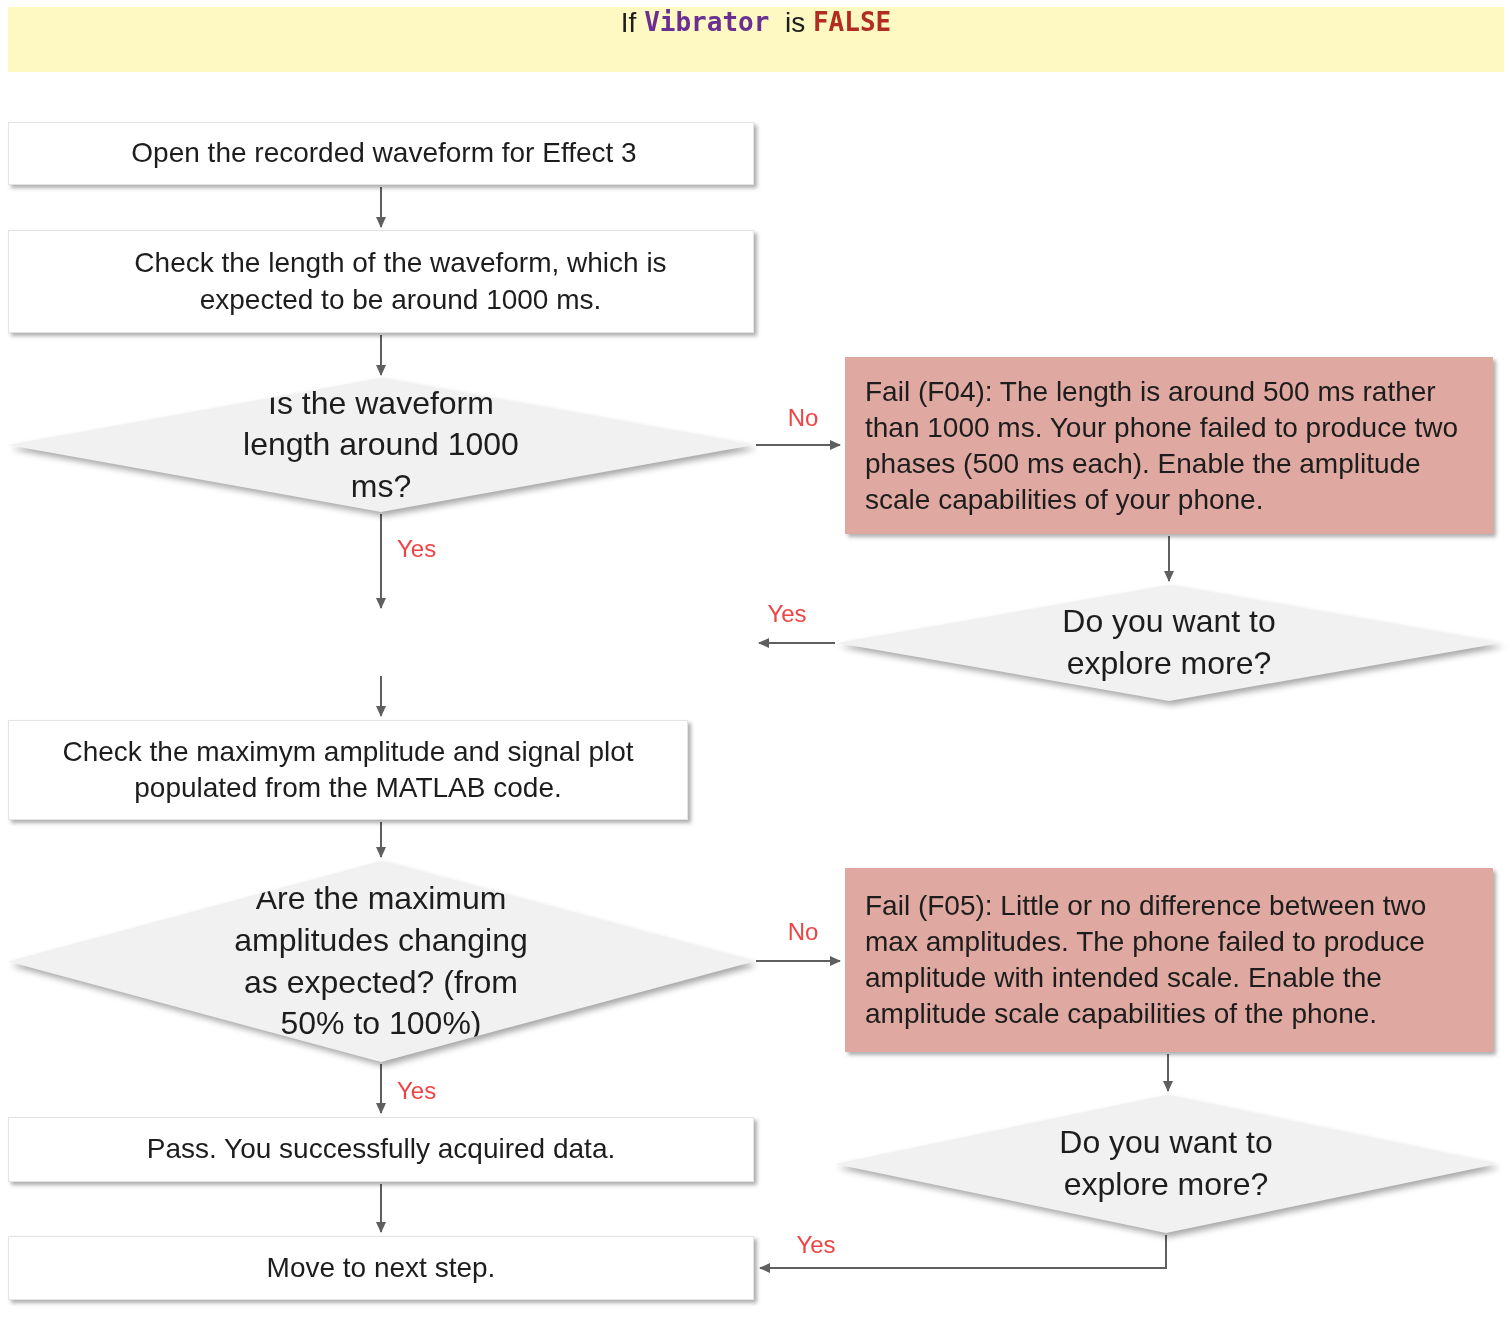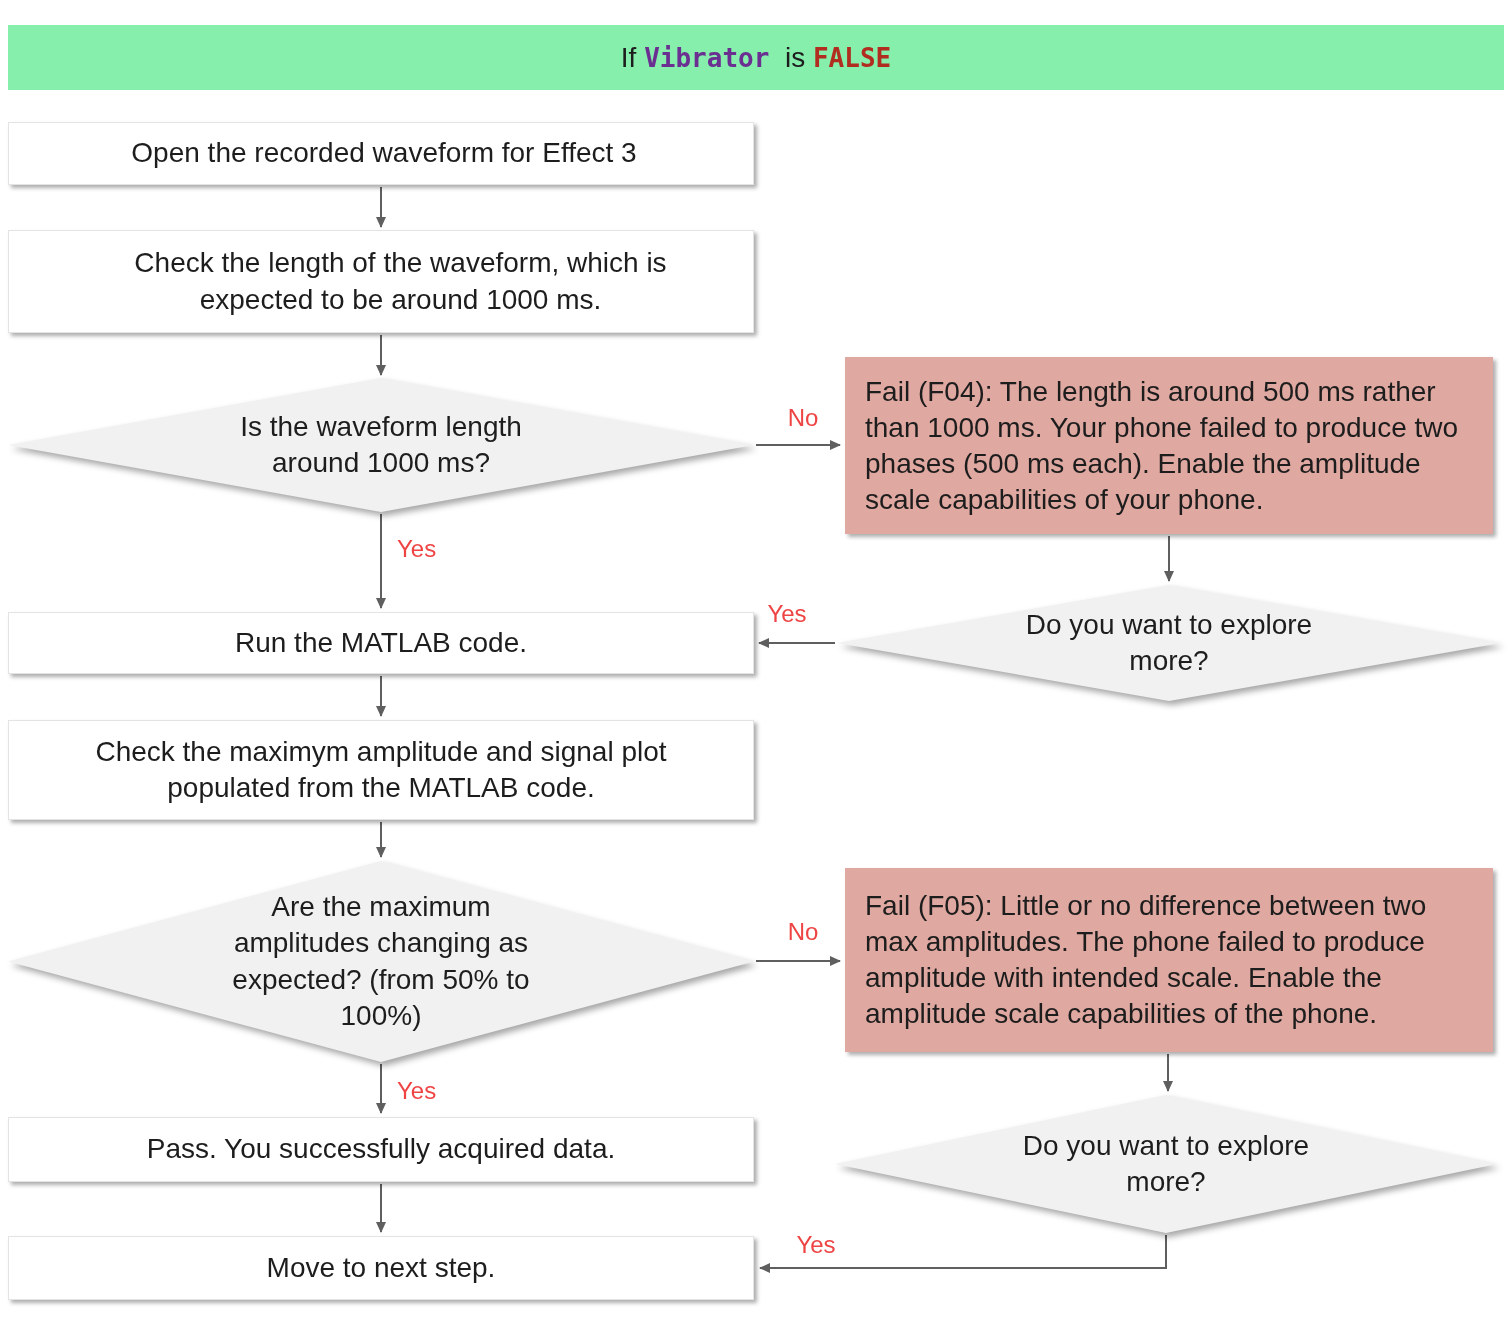--- a/index.html
+++ b/index.html
@@ -4,22 +4,22 @@
 <style>
   html,body { margin:0; padding:0; background:#ffffff; }
   .canvas {
     position:relative; width:1512px; height:1320px; overflow:hidden;
     background:#ffffff; color:#1d1d1d;
     font-family:"Liberation Sans", sans-serif;
   }
 
   
   .banner {
-    position:absolute; left:8px; top:25px; width:1496px; height:65px;
-    background:#86efac; display:flex; align-items:center; justify-content:center;
+    position:absolute; left:8px; top:7px; width:1496px; height:65px;
+    background:#fef9c3; display:flex; align-items:flex-start; justify-content:center;
     font-size:28px;
   }
   .banner span { white-space:pre; }
   .code { font-family:"DejaVu Sans Mono", monospace; font-size:26px; }
   .code-purple { color:#6b2f92; font-weight:bold; }
   .code-gray   { color:#6d6d6d; }
   .code-red    { color:#b02d20; font-weight:bold; }
 
   
   .box {
@@ -38,21 +38,21 @@
     font-size:28px; line-height:36px;
   }
   .fail .txt { padding:0 20px; text-align:left; }
 
   
   .diamond-wrap { position:absolute; filter:drop-shadow(3px 4px 3px rgba(0,0,0,0.35)); }
   .diamond {
     width:100%; height:100%; background:#f1f1f1;
     clip-path:polygon(50% 0, 100% 50%, 50% 100%, 0 50%);
     display:flex; align-items:center; justify-content:center;
-    text-align:center; font-size:28px; line-height:1.3;
+    text-align:center; font-size:32px; line-height:1.3;
   }
   .w300 { max-width:300px; } .w315 { max-width:315px; } .w310 { max-width:310px; }
 
   .edges { position:absolute; left:0; top:0; pointer-events:none; }
 
   .edge-label { position:absolute; font-size:24px; color:#ef4444; }
   .edge-label.center { text-align:center; }
   b { font-weight:normal; }
 </style>
 </head>
@@ -97,25 +97,22 @@
   <div class="box" style="left:8px; top:230px; width:746px; height:103px;padding-left:39px;">
     <div class="txt">Check the length of the waveform, which is expected to be around 1000 ms.</div>
   </div>
 
   <div class="diamond-wrap" style="left:8px; top:378px; width:746px; height:134px;">
     <div class="diamond">
       <div class="w300">Is the waveform length around 1000 ms?</div>
     </div>
   </div>
 
-  <div class="box" style="left:8px; top:612px; width:746px; height:62px;">
-    <div class="txt">Run the MATLAB code.</div>
-  </div>
 
-  <div class="box" style="left:8px; top:720px; width:746px; height:100px;">
+  <div class="box" style="left:8px; top:720px; width:680px; height:100px;">
     <div class="txt">Check the maximym amplitude and signal plot populated from the MATLAB code.</div>
   </div>
 
   <div class="diamond-wrap" style="left:8px; top:861px; width:746px; height:201px;">
     <div class="diamond">
       <div class="w315">Are the maximum amplitudes changing as expected? (from 50% to 100%)</div>
     </div>
   </div>
 
   <div class="box" style="left:8px; top:1117px; width:746px; height:65px;">

